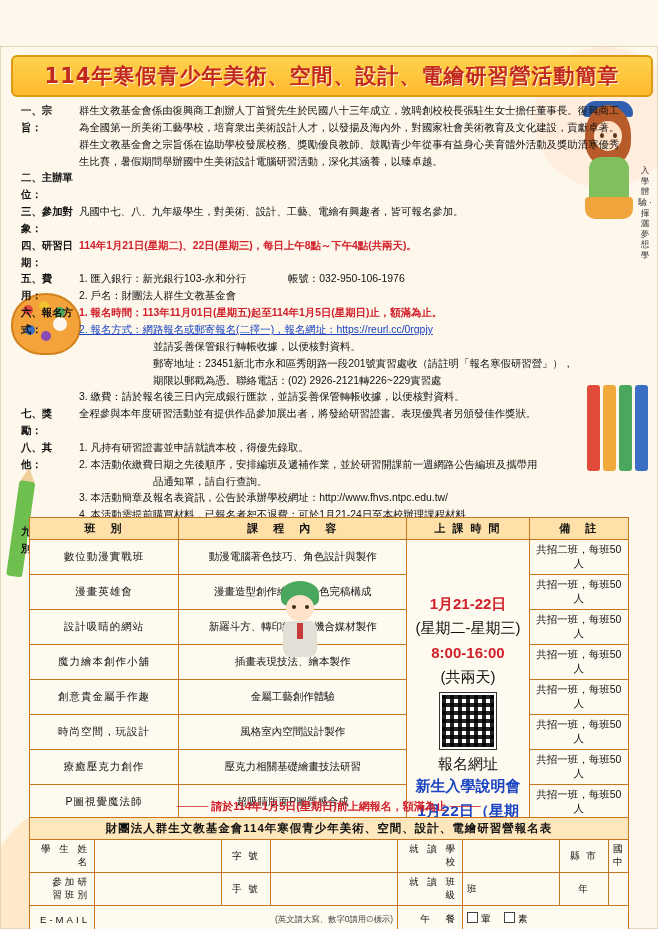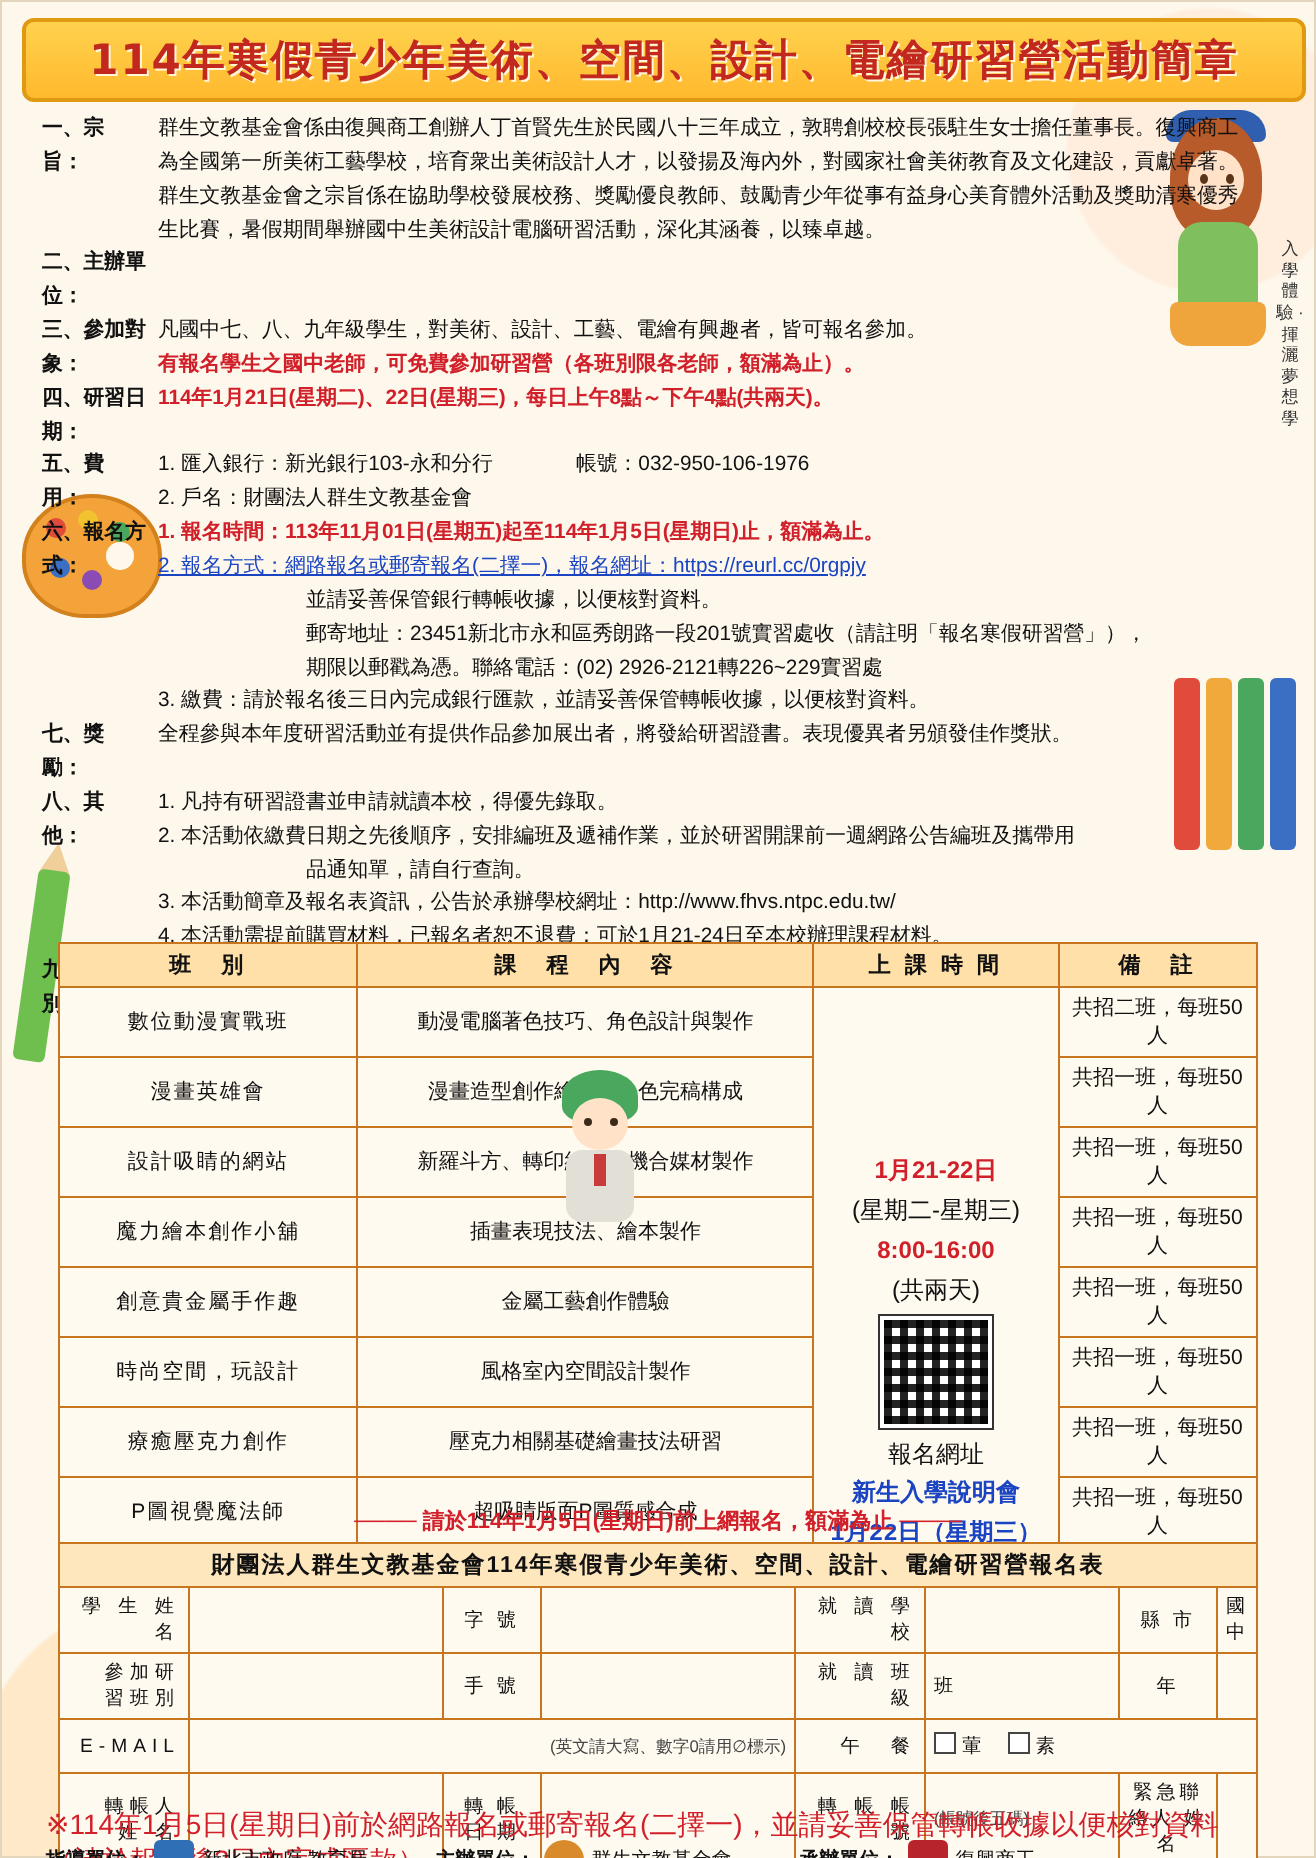--- a/index.html
+++ b/index.html
@@ -12,20 +12,21 @@
     overflow:hidden;
   }
   .page{
     position:absolute;inset:0;
     background:
       radial-gradient(circle at 12% 96%, #ffe9c9 0 90px, rgba(255,233,201,0) 92px),
       radial-gradient(circle at 92% 8%, #ffeede 0 70px, rgba(255,238,222,0) 72px),
       #fdf7ec;
     border:1px solid #e4d5bd;
     box-sizing:border-box;
+    margin-top:46px;
   }
   
   .title-banner{
     position:absolute;left:10px;top:8px;width:638px;height:38px;
     background:linear-gradient(#ffd24d,#ffb92e);
     border:2px solid #e09a12;
     border-radius:6px;
     display:flex;align-items:center;justify-content:center;
   }
   .title-banner .t{
@@ -83,21 +84,21 @@
   .tbl-wrap{position:absolute;left:28px;top:470px;width:600px;}
   table.main{border-collapse:collapse;width:600px;font-size:10.5px;}
   table.main th,table.main td{
     border:1px solid #c7751e;padding:3px 4px;text-align:center;vertical-align:middle;
     background:#fffaf0;
   }
   table.main th{background:#ffe0a8;font-weight:bold;font-size:11px;letter-spacing:2px;}
   table.main td.cls{width:150px;letter-spacing:1px;}
   table.main td.cnt{width:236px;}
   table.main td.remark{width:96px;}
-  table.main td.time{width:118px;font-size:12px;line-height:1.5;}
+  table.main td.time{width:118px;font-size:15px;line-height:1.5;}
   .time-inner{display:flex;flex-direction:column;align-items:center;gap:2px;}
   .qr{width:52px;height:52px;background:
     repeating-linear-gradient(90deg,#222 0 4px,#fff 4px 8px),
     repeating-linear-gradient(0deg,#222 0 4px,rgba(255,255,255,0) 4px 8px);
     background-blend-mode:multiply;border:2px solid #fff;outline:1px solid #333;margin:2px 0;}
   .note-red{color:#d1202a;font-weight:bold;}
   .blue-t{color:#1a44c2;font-weight:bold;font-family:Liberation Mono, monospace;}
   
   .boy{
     position:absolute;left:272px;top:534px;width:54px;height:86px;z-index:5;
@@ -199,21 +200,20 @@
     </div>
 
     <div class="row">
       <div class="lbl"><span>二、</span><span>主辦單位：</span></div>
     </div>
 
     <div class="row">
       <div class="lbl"><span>三、</span><span>參加對象：</span></div>
       <div class="txt">
         <div>凡國中七、八、九年級學生，對美術、設計、工藝、電繪有興趣者，皆可報名參加。</div>
-        <div class="red">有報名學生之國中老師，可免費參加研習營（各班別限各老師，額滿為止）。</div>
       </div>
     </div>
 
     <div class="row">
       <div class="lbl"><span>四、</span><span>研習日期：</span></div>
       <div class="txt red">114年1月21日(星期二)、22日(星期三)，每日上午8點～下午4點(共兩天)。</div>
     </div>
 
     <div class="row">
       <div class="lbl"><span>五、</span><span>費　　用：</span></div>

